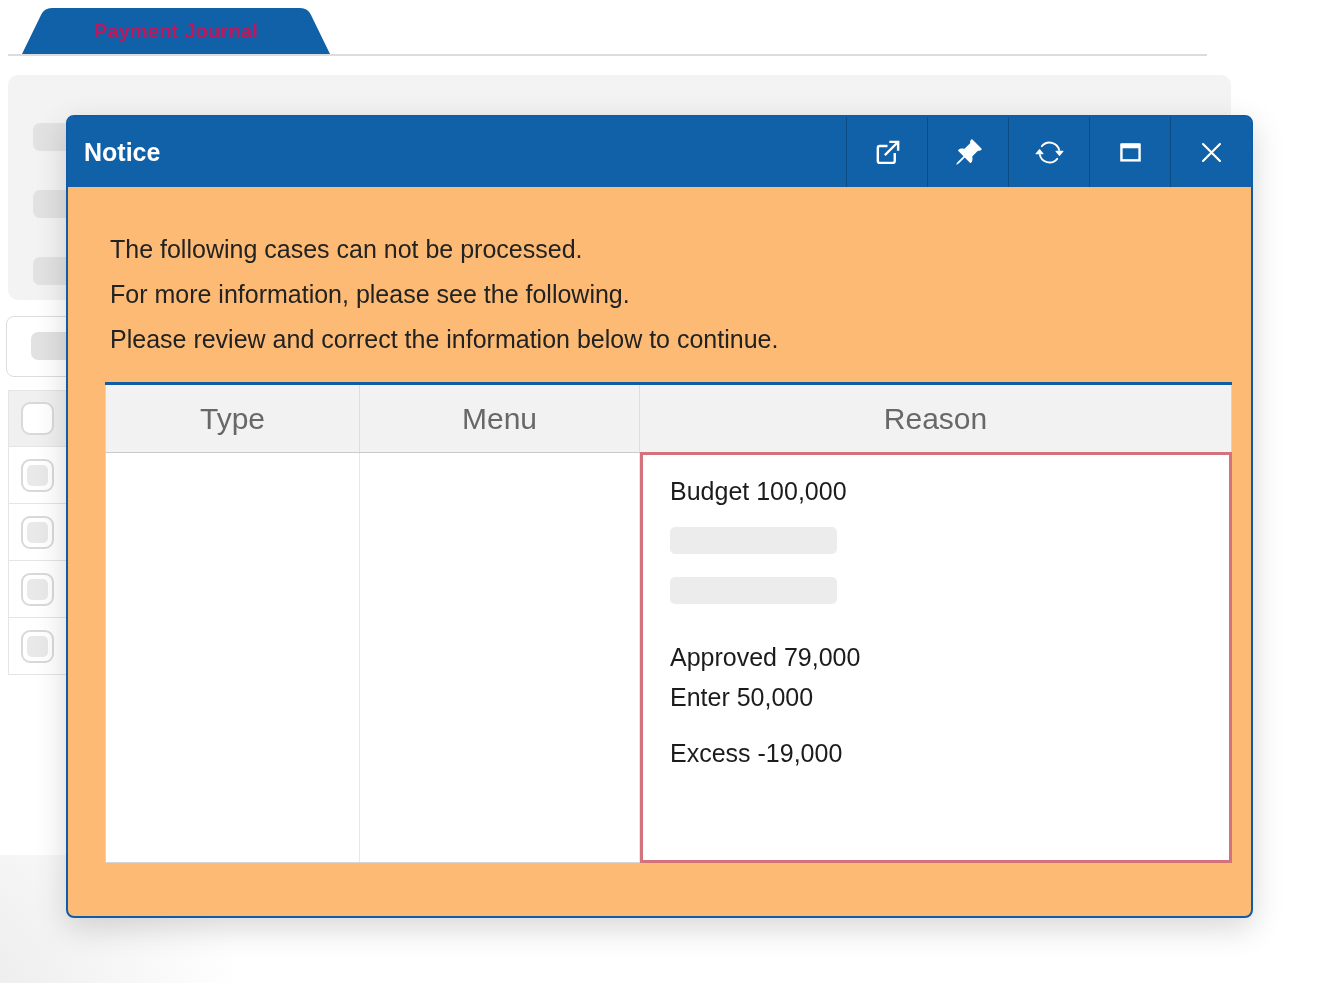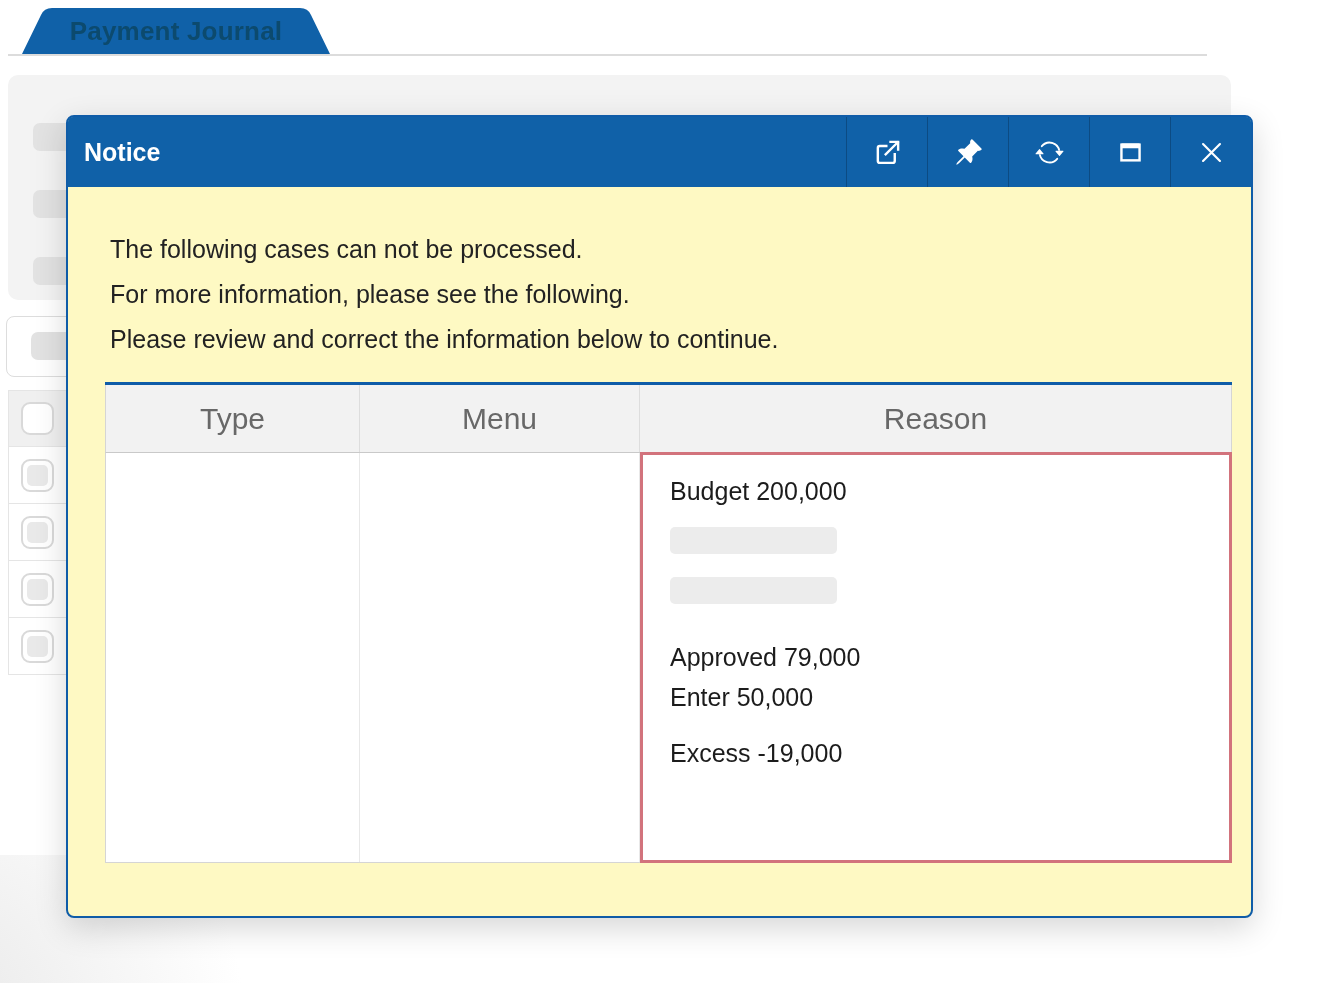--- a/index.html
+++ b/index.html
@@ -8,21 +8,21 @@
     position:relative; width:1319px; height:983px; background:#ffffff;
     overflow:hidden; font-family:"Liberation Sans", sans-serif;
   }
 
   
   .page-tab { position:absolute; left:22px; top:8px; width:308px; height:46px; }
   .page-tab svg { position:absolute; left:0; top:0; width:100%; height:100%; }
   .page-tab .tab-label {
     position:absolute; left:0; top:0; width:100%; height:100%;
     display:flex; align-items:center; justify-content:center;
-    color:#0c4a6e; font-size:26px; font-weight:700; letter-spacing:0.2px;
+    color:#be185d; font-size:20px; font-weight:700; letter-spacing:0.2px;
   }
   .top-rule { position:absolute; left:8px; top:54px; width:1199px; height:2px; background:#dcdcdc; }
 
   
   .skeleton-panel { position:absolute; left:8px; top:75px; width:1223px; height:225px; background:#f3f3f3; border-radius:10px; }
   .sk-bar { position:absolute; left:25px; width:130px; height:28px; background:#e2e2e2; border-radius:7px; }
   .sk-bar.b1 { top:48px; } .sk-bar.b2 { top:115px; } .sk-bar.b3 { top:182px; }
 
   .skeleton-box { position:absolute; left:6px; top:316px; width:210px; height:61px; background:#fff; border:1px solid #ddd; border-radius:8px; }
   .skeleton-box .inner { position:absolute; left:24px; top:15px; width:160px; height:28px; background:#e2e2e2; border-radius:7px; }
@@ -32,21 +32,21 @@
   .sk-row.first { border-top:1px solid #e5e5e5; background:#f0f0f0; }
   .sk-check { width:33px; height:33px; border:2px solid #d9d9d9; border-radius:9px; background:#fff; display:flex; align-items:center; justify-content:center; }
   .sk-check .fill { width:21px; height:21px; background:#e9e9e9; border-radius:5px; }
 
   .corner-glow { position:absolute; left:0; top:855px; width:340px; height:128px;
     background:radial-gradient(circle at -25% 135%, #e7e7e7 0%, rgba(231,231,231,0) 72%); }
 
   
   .dialog {
     position:absolute; left:66px; top:115px; width:1187px; height:803px;
-    background:#fef9c3; border:2px solid #0f5ca8; border-radius:8px;
+    background:#fdba74; border:2px solid #0f5ca8; border-radius:8px;
     box-shadow:0 10px 32px rgba(0,0,0,0.16);
   }
   .dialog-header {
     height:70px; background:#1061a8; border-radius:5px 5px 0 0;
     display:flex; align-items:stretch;
   }
   .dialog-title { flex:1; display:flex; align-items:center; padding-left:16px;
     color:#fff; font-size:25px; font-weight:700; }
   .toolbar { display:flex; }
   .tool-btn { width:81px; border-left:1px solid rgba(0,0,0,0.22); display:flex;
@@ -183,21 +183,21 @@
       <div class="notice-table">
         <div class="t-header">
           <div class="t-hcell c-type">Type</div>
           <div class="t-hcell c-menu">Menu</div>
           <div class="t-hcell c-reason">Reason</div>
         </div>
         <div class="t-body">
           <div class="t-cell c-type"></div>
           <div class="t-cell c-menu"></div>
           <div class="t-cell c-reason">
-            <div class="r-line r-budget">Budget 200,000</div>
+            <div class="r-line r-budget">Budget 100,000</div>
             <div class="ph-bar p1"></div>
             <div class="ph-bar p2"></div>
             <div class="r-line r-approved">Approved 79,000</div>
             <div class="r-line r-entered">Enter 50,000</div>
             <div class="r-line r-excess">Excess -19,000</div>
           </div>
         </div>
       </div>
     </div>
   </div>

